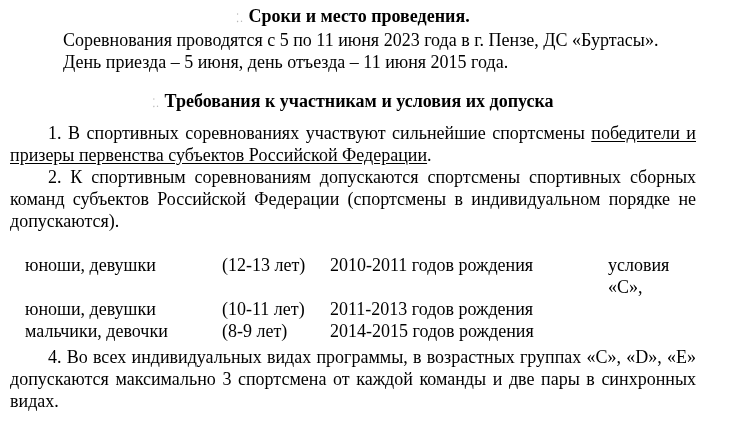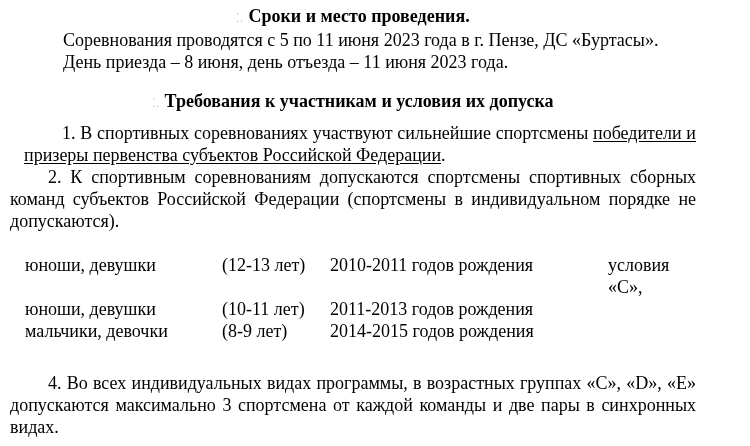--- a/index.html
+++ b/index.html
@@ -26,42 +26,42 @@
     font-size: 12px;
     letter-spacing: 1px;
   }
   .intro-line {
     padding-left: 53px;
   }
   .para {
     text-align: justify;
     text-indent: 38px;
   }
-  .para-1 { margin-top: 8px; margin-left: 14px; }
+  .para-1 { margin-top: 8px; }
   .underlined { text-decoration: underline; text-underline-offset: 2px; }
   .age-table { margin-top: 22px; }
   .age-row { display: flex; padding-left: 15px; }
   .age-col-participants { width: 197px; }
   .age-col-age { width: 108px; }
   .age-col-years { width: 278px; }
   .age-col-group { flex: 1; }
-  .para-4 { margin-top: 30px; }
+  .para-4 { margin-top: 4px; }
 </style>
 </head>
 <body>
 
 <div class="doc">
 
   <div class="heading heading-1">
     <span class="faint-mark">⁚.</span>
     <span>Сроки и место проведения.</span>
   </div>
 
   <div class="intro-line">Соревнования проводятся с 5 по 11 июня 2023 года в г. Пензе, ДС «Буртасы».</div>
-  <div class="intro-line">День приезда – 8 июня, день отъезда – 11 июня 2023 года.</div>
+  <div class="intro-line">День приезда – 5 июня, день отъезда – 11 июня 2015 года.</div>
 
   <div class="heading heading-2">
     <span class="faint-mark">⁚.</span>
     <span>Требования к участникам и условия их допуска</span>
   </div>
 
   <div class="para para-1"><span>1. В спортивных соревнованиях участвуют сильнейшие спортсмены </span><span class="underlined">победители и призеры первенства субъектов Российской Федерации</span><span>.</span></div>
 
   <div class="para para-2">2. К спортивным соревнованиям допускаются спортсмены спортивных сборных команд субъектов Российской Федерации (спортсмены в индивидуальном порядке не допускаются).</div>
 

